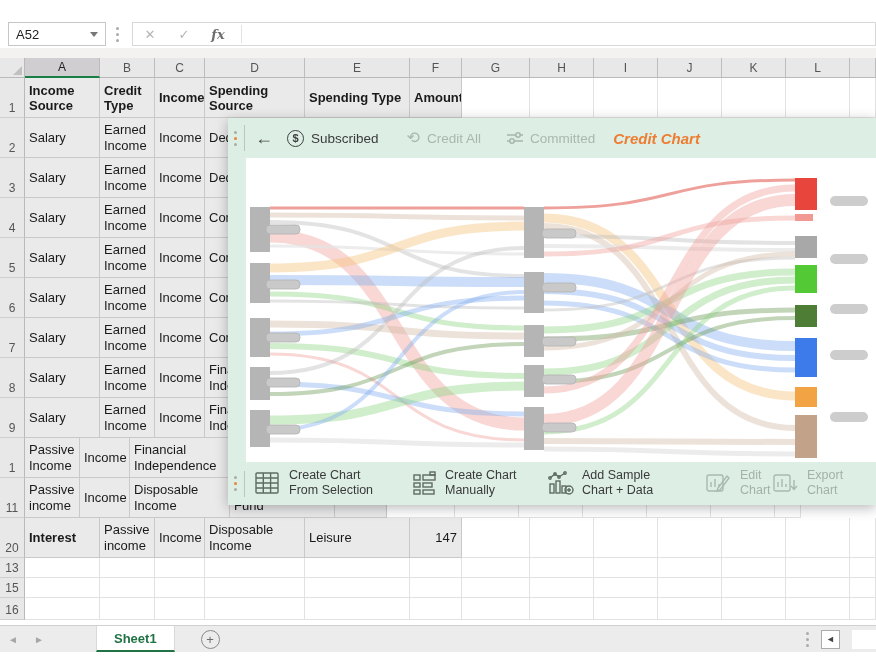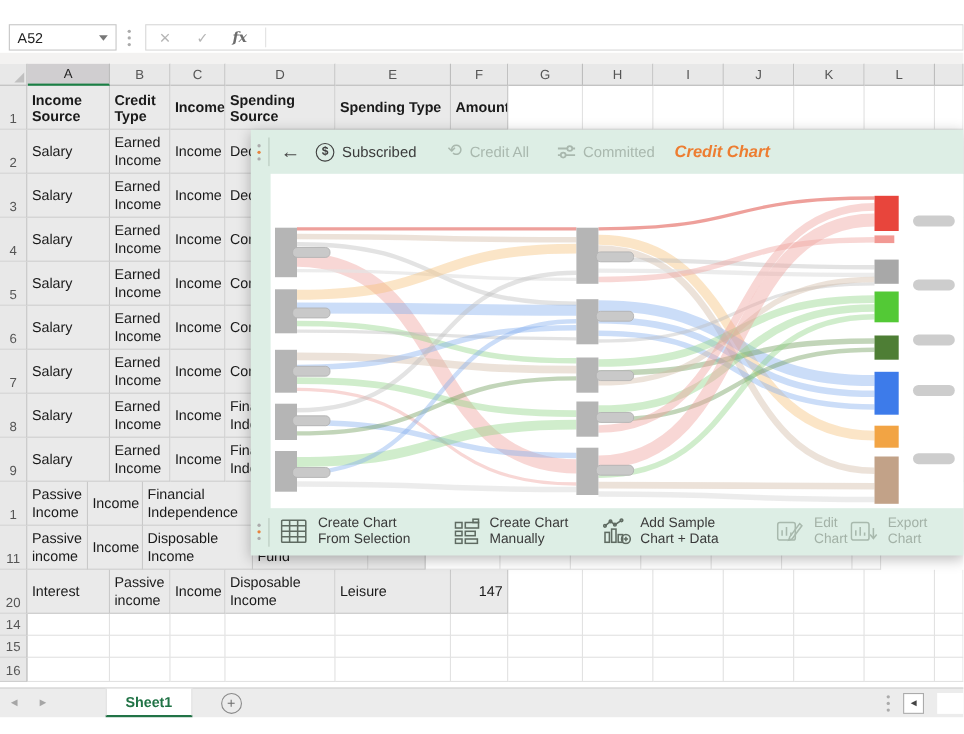--- a/index.html
+++ b/index.html
@@ -284,36 +284,36 @@
       <div class="cell" style="width: 68px;"></div>
       <div class="cell" style="width: 64px;"></div>
       <div class="cell" style="width: 64px;"></div>
       <div class="cell" style="width: 64px;"></div>
       <div class="cell" style="width: 64px;"></div>
       <div class="cell" style="width: 64px;"></div>
       <div class="cell" style="width: 26px;"></div>
     </div>
     <div class="grow" style="height: 40px;">
       <div class="rowh">20</div>
-      <div class="cell sel" style="width: 75px;">Interest</div>
+      <div class="cell sel" style="width: 75px; font-weight: bold;">Interest</div>
       <div class="cell sel" style="width: 55px;">Passive income</div>
       <div class="cell sel" style="width: 50px;">Income</div>
       <div class="cell sel" style="width: 100px;">Disposable Income</div>
       <div class="cell sel" style="width: 105px;">Leisure</div>
       <div class="cell num sel" style="width: 52px;">147</div>
       <div class="cell" style="width: 68px;"></div>
       <div class="cell" style="width: 64px;"></div>
       <div class="cell" style="width: 64px;"></div>
       <div class="cell" style="width: 64px;"></div>
       <div class="cell" style="width: 64px;"></div>
       <div class="cell" style="width: 64px;"></div>
       <div class="cell" style="width: 26px;"></div>
     </div>
     <div class="grow" style="height: 20px;">
-      <div class="rowh">14</div>
+      <div class="rowh">13</div>
       <div class="cell" style="width: 75px;"></div>
       <div class="cell" style="width: 55px;"></div>
       <div class="cell" style="width: 50px;"></div>
       <div class="cell" style="width: 100px;"></div>
       <div class="cell" style="width: 105px;"></div>
       <div class="cell" style="width: 52px;"></div>
       <div class="cell" style="width: 68px;"></div>
       <div class="cell" style="width: 64px;"></div>
       <div class="cell" style="width: 64px;"></div>
       <div class="cell" style="width: 64px;"></div>

